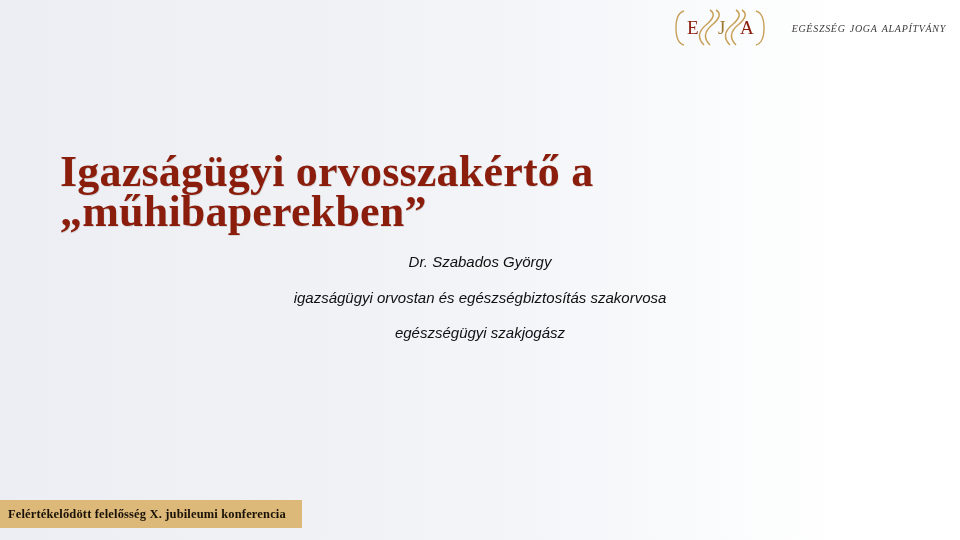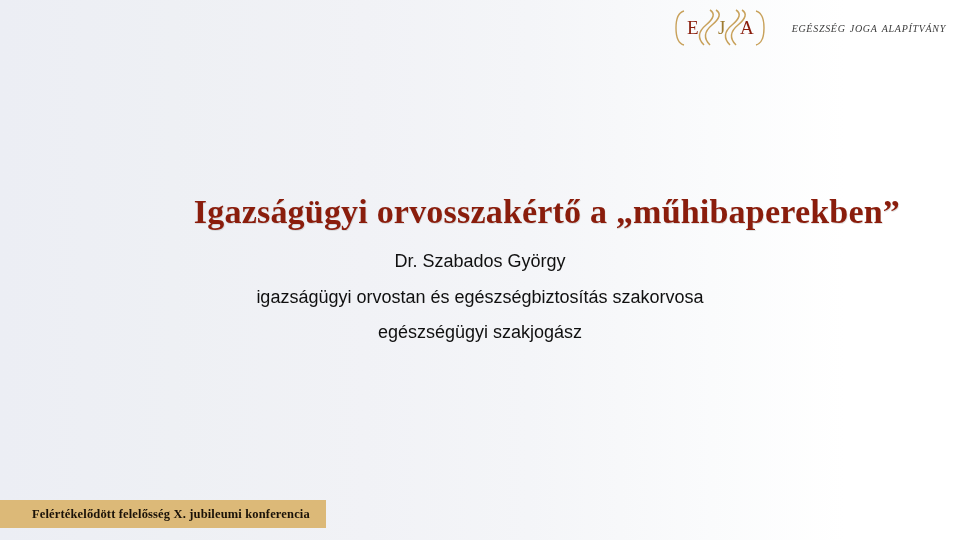--- a/index.html
+++ b/index.html
@@ -56,41 +56,41 @@
     text-transform: lowercase;
     font-style: italic;
   }
 
   
   #title {
     position: absolute;
     left: 60px;
     top: 152px;
     width: 840px;
-    text-align: right;
+    text-align: left;
     font-family: "Liberation Serif", serif;
     font-weight: bold;
-    font-size: 34px;
+    font-size: 44px;
     line-height: 40px;
     color: #8a1d0c;
     letter-spacing: 0.2px;
     text-shadow: 0.6px 0.6px 0 rgba(160,160,160,0.30);
-    margin-top: 40px;
   }
 
   
   #subtitle {
     position: absolute;
     left: 40px;
     top: 244px;
     width: 880px;
     text-align: center;
     color: #101010;
-    font-size: 18px;
+    font-size: 15px;
     line-height: 35.5px;
+    font-style: italic;
   }
   #subtitle .line {
     display: block;
     white-space: nowrap;
   }
   #subtitle .line.wrap {
     white-space: normal;
     line-height: 26px;
     padding-top: 6px;
   }
@@ -98,21 +98,20 @@
   
   #footer-bar {
     position: absolute;
     left: 0;
     top: 500px;
     width: 302px;
     height: 28px;
     background: #dcb978;
     display: flex;
     align-items: center;
-    padding-left: 24px;
   }
   #footer-text {
     font-family: "Liberation Serif", serif;
     font-weight: bold;
     font-size: 12.5px;
     color: #1a1208;
     padding-left: 8px;
     letter-spacing: 0.15px;
     white-space: nowrap;
   }

